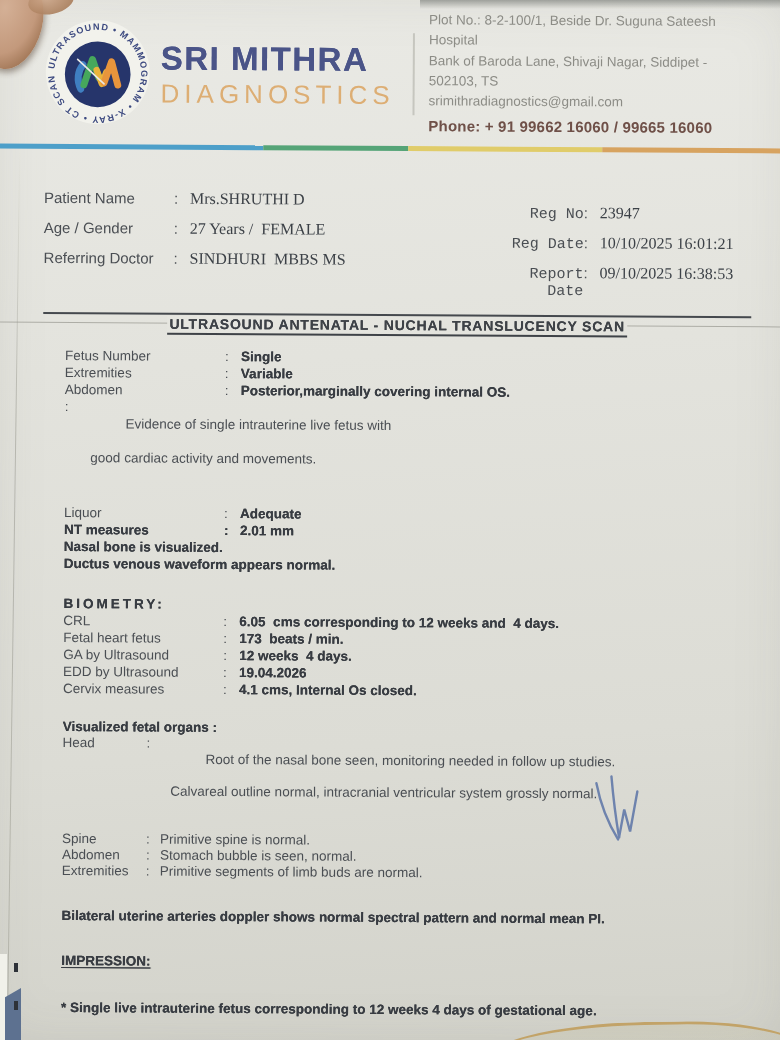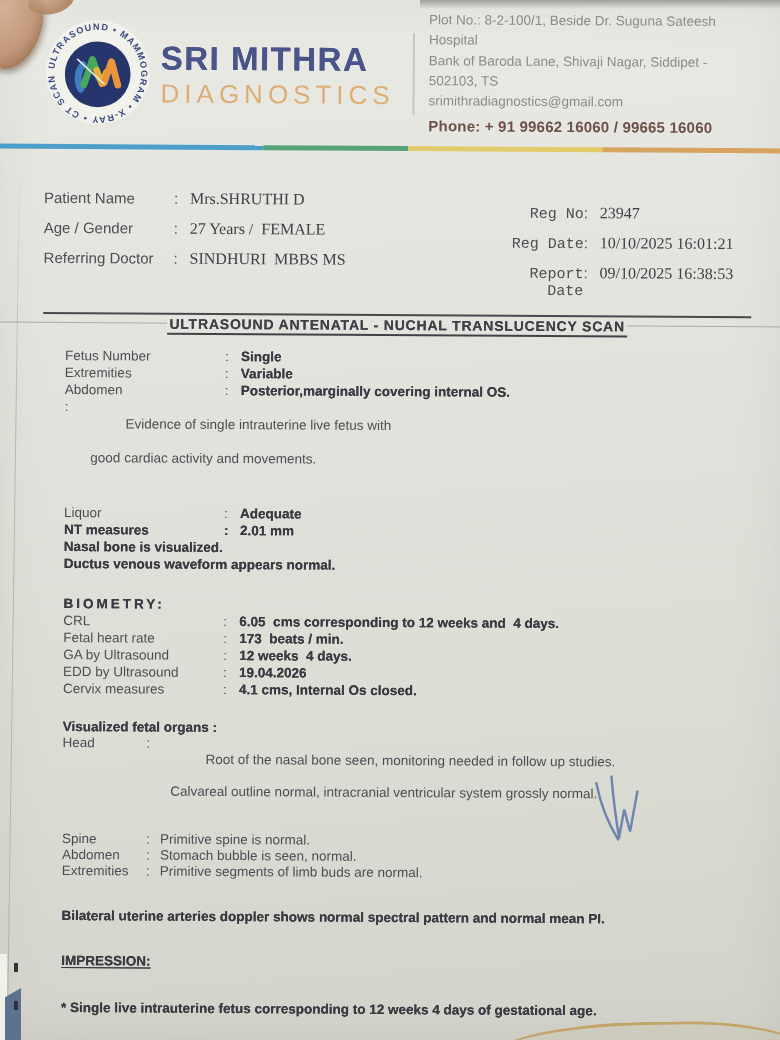--- a/index.html
+++ b/index.html
@@ -222,21 +222,21 @@
       </div>
 
       <div class="body-sec" style="margin-left:22px; margin-top:23px">
         <div class="sec-head spaced">BIOMETRY:</div>
         <div class="f-row">
           <span class="f-label">CRL</span>
           <span class="f-colon">:</span>
           <span class="f-val bold pw">6.05  cms corresponding to 12 weeks and  4 days.</span>
         </div>
         <div class="f-row">
-          <span class="f-label">Fetal heart rate</span>
+          <span class="f-label">Fetal heart fetus</span>
           <span class="f-colon">:</span>
           <span class="f-val bold pw">173  beats / min.</span>
         </div>
         <div class="f-row">
           <span class="f-label">GA by Ultrasound</span>
           <span class="f-colon">:</span>
           <span class="f-val bold pw">12 weeks  4 days.</span>
         </div>
         <div class="f-row">
           <span class="f-label">EDD by Ultrasound</span>

